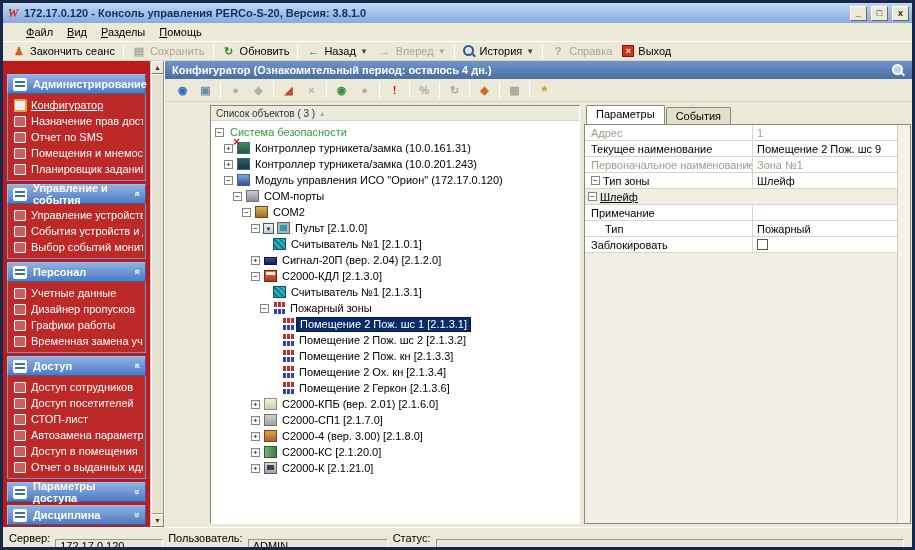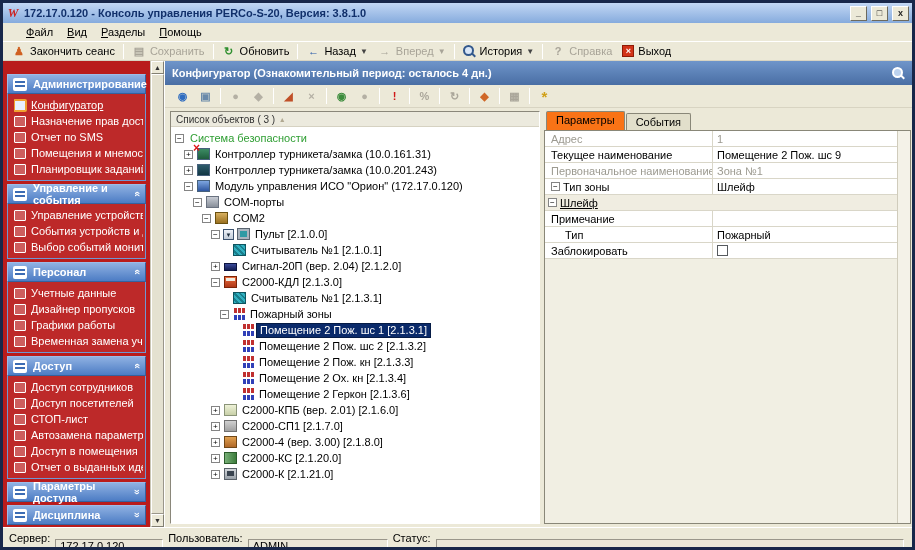--- a/index.html
+++ b/index.html
@@ -47,29 +47,29 @@
   .sb-item.selected .lbl{text-decoration:underline;}
   .sbi-icon{width:12px;height:11px;border:1px solid #fff;background:rgba(255,255,255,.25);border-radius:1px;flex:none;}
   .sb-item.selected .sbi-icon{background:#e8f0ff;border-color:#f0a030;box-shadow:0 0 0 1px #f0a030;}
   
   .sb-scroll{width:14px;flex:none;background:#f2f0e4;border-left:1px solid #c9c5b4;display:flex;flex-direction:column;}
   .scroll-btn{height:13px;flex:none;background:#ece9d8;border:1px solid;border-color:#fff #827f72 #827f72 #fff;
               font-size:7px;line-height:11px;text-align:center;color:#333;}
   .scroll-thumb{flex:1;background:#e4e1d0;border:1px solid;border-color:#fff #9a968a #9a968a #fff;margin:0;}
   
   .main{flex:1;display:flex;flex-direction:column;min-width:0;border-left:1px solid #fff;}
-  .main-header{height:24px;flex:none;background:linear-gradient(#6f95ca,#496ea4);color:#fff;font-weight:bold;
+  .main-header{height:18px;flex:none;background:linear-gradient(#6f95ca,#496ea4);color:#fff;font-weight:bold;
                display:flex;align-items:center;padding:0 7px;gap:6px;}
   .main-header .lbl{flex:1;white-space:nowrap;overflow:hidden;}
   .panel-toolbar{height:23px;flex:none;display:flex;align-items:center;padding:0 6px;background:#ece9d8;border-bottom:1px solid #d8d4c2;}
   .pt-btn{width:23px;height:19px;display:flex;align-items:center;justify-content:center;}
   .pt-sep{width:1px;height:16px;background:#cfcbbb;border-right:1px solid #fff;margin:0 3px;flex:none;}
   .content{flex:1;display:flex;min-height:0;padding:3px 1px 3px 5px;background:#ece9d8;}
   
-  .tree-panel{width:370px;flex:none;display:flex;flex-direction:column;border:1px solid;border-color:#8a877a #fff #fff #8a877a;background:#fff;}
+  .tree-panel{width:370px;flex:none;display:flex;flex-direction:column;border:1px solid;border-color:#8a877a #fff #fff #8a877a;background:#fff;margin-left:40px;}
   .tree-header{height:15px;flex:none;background:#eceade;border-bottom:1px solid #d6d2c2;display:flex;align-items:center;gap:5px;
                padding:0 5px;color:#333;font-size:10px;}
   .sort-arrow{color:#b0a890;font-size:8px;}
   .tree{flex:1;overflow:hidden;padding:3px 0 0 0;background:#fff;}
   .tree-row{height:16px;display:flex;align-items:center;white-space:nowrap;}
   .exp{width:9px;height:9px;border:1px solid #848484;background:#fff;flex:none;margin-right:3px;
        font:8px/7px "Liberation Mono",monospace;text-align:center;color:#000;}
   .exp-sp{width:12px;flex:none;}
   .tree-row .lbl{padding:0 3px;line-height:13px;}
   .tree-row .lbl.grn{color:#2e9e32;}
@@ -95,21 +95,21 @@
   .ti-sp1{background:linear-gradient(#d0d0d0,#a0a0a0);border-color:#707070;}
   .ti-s4{background:linear-gradient(#e0a050,#b06828);border-color:#704818;}
   .ti-ks{background:linear-gradient(90deg,#78b078,#3c7c3c);border-color:#2c5c2c;}
   .ti-k{background:linear-gradient(#d4d8dc,#9aa2aa);border-color:#5a626a;}
   .ti-k::after{content:"";position:absolute;left:2px;right:2px;top:2px;bottom:3px;background:#3a4450;}
   .splitter{width:4px;flex:none;}
   
   .props-panel{flex:1;display:flex;flex-direction:column;min-width:0;}
   .tabs{height:19px;flex:none;display:flex;align-items:flex-end;padding-left:2px;gap:1px;}
   .tab{padding:2px 9px 2px 9px;background:#e2dfcb;border:1px solid #898778;border-bottom:none;border-radius:2px 2px 0 0;height:17px;}
-  .tab.active{background:#f97316;height:19px;font-weight:normal;position:relative;z-index:2;}
+  .tab.active{background:#ffffff;height:19px;font-weight:normal;position:relative;z-index:2;}
   .prop-grid{flex:1;border:1px solid #898778;background:#f0eee2;display:flex;min-height:0;margin-right:0;}
   .pg-rows{flex:1;display:flex;flex-direction:column;background:#fff;}
   .p-row{height:16px;flex:none;display:flex;border-bottom:1px solid #d9d6c8;background:#fff;align-items:center;}
   .p-label{width:168px;flex:none;padding:0 4px 0 6px;border-right:1px solid #d9d6c8;overflow:hidden;white-space:nowrap;display:flex;align-items:center;height:100%;}
   .p-value{flex:1;padding:0 4px;overflow:hidden;white-space:nowrap;display:flex;align-items:center;height:100%;}
   .p-row.disabled .p-label,.p-row.disabled .p-value{color:#9c9a90;}
   .p-row.group{background:#f0ede1;}
   .p-row.group .p-label{width:auto;flex:1;border-right:none;padding-left:3px;}
   .p-row.group .g-text{text-decoration:underline;}
   .p-row.indent .p-label{padding-left:20px;}

